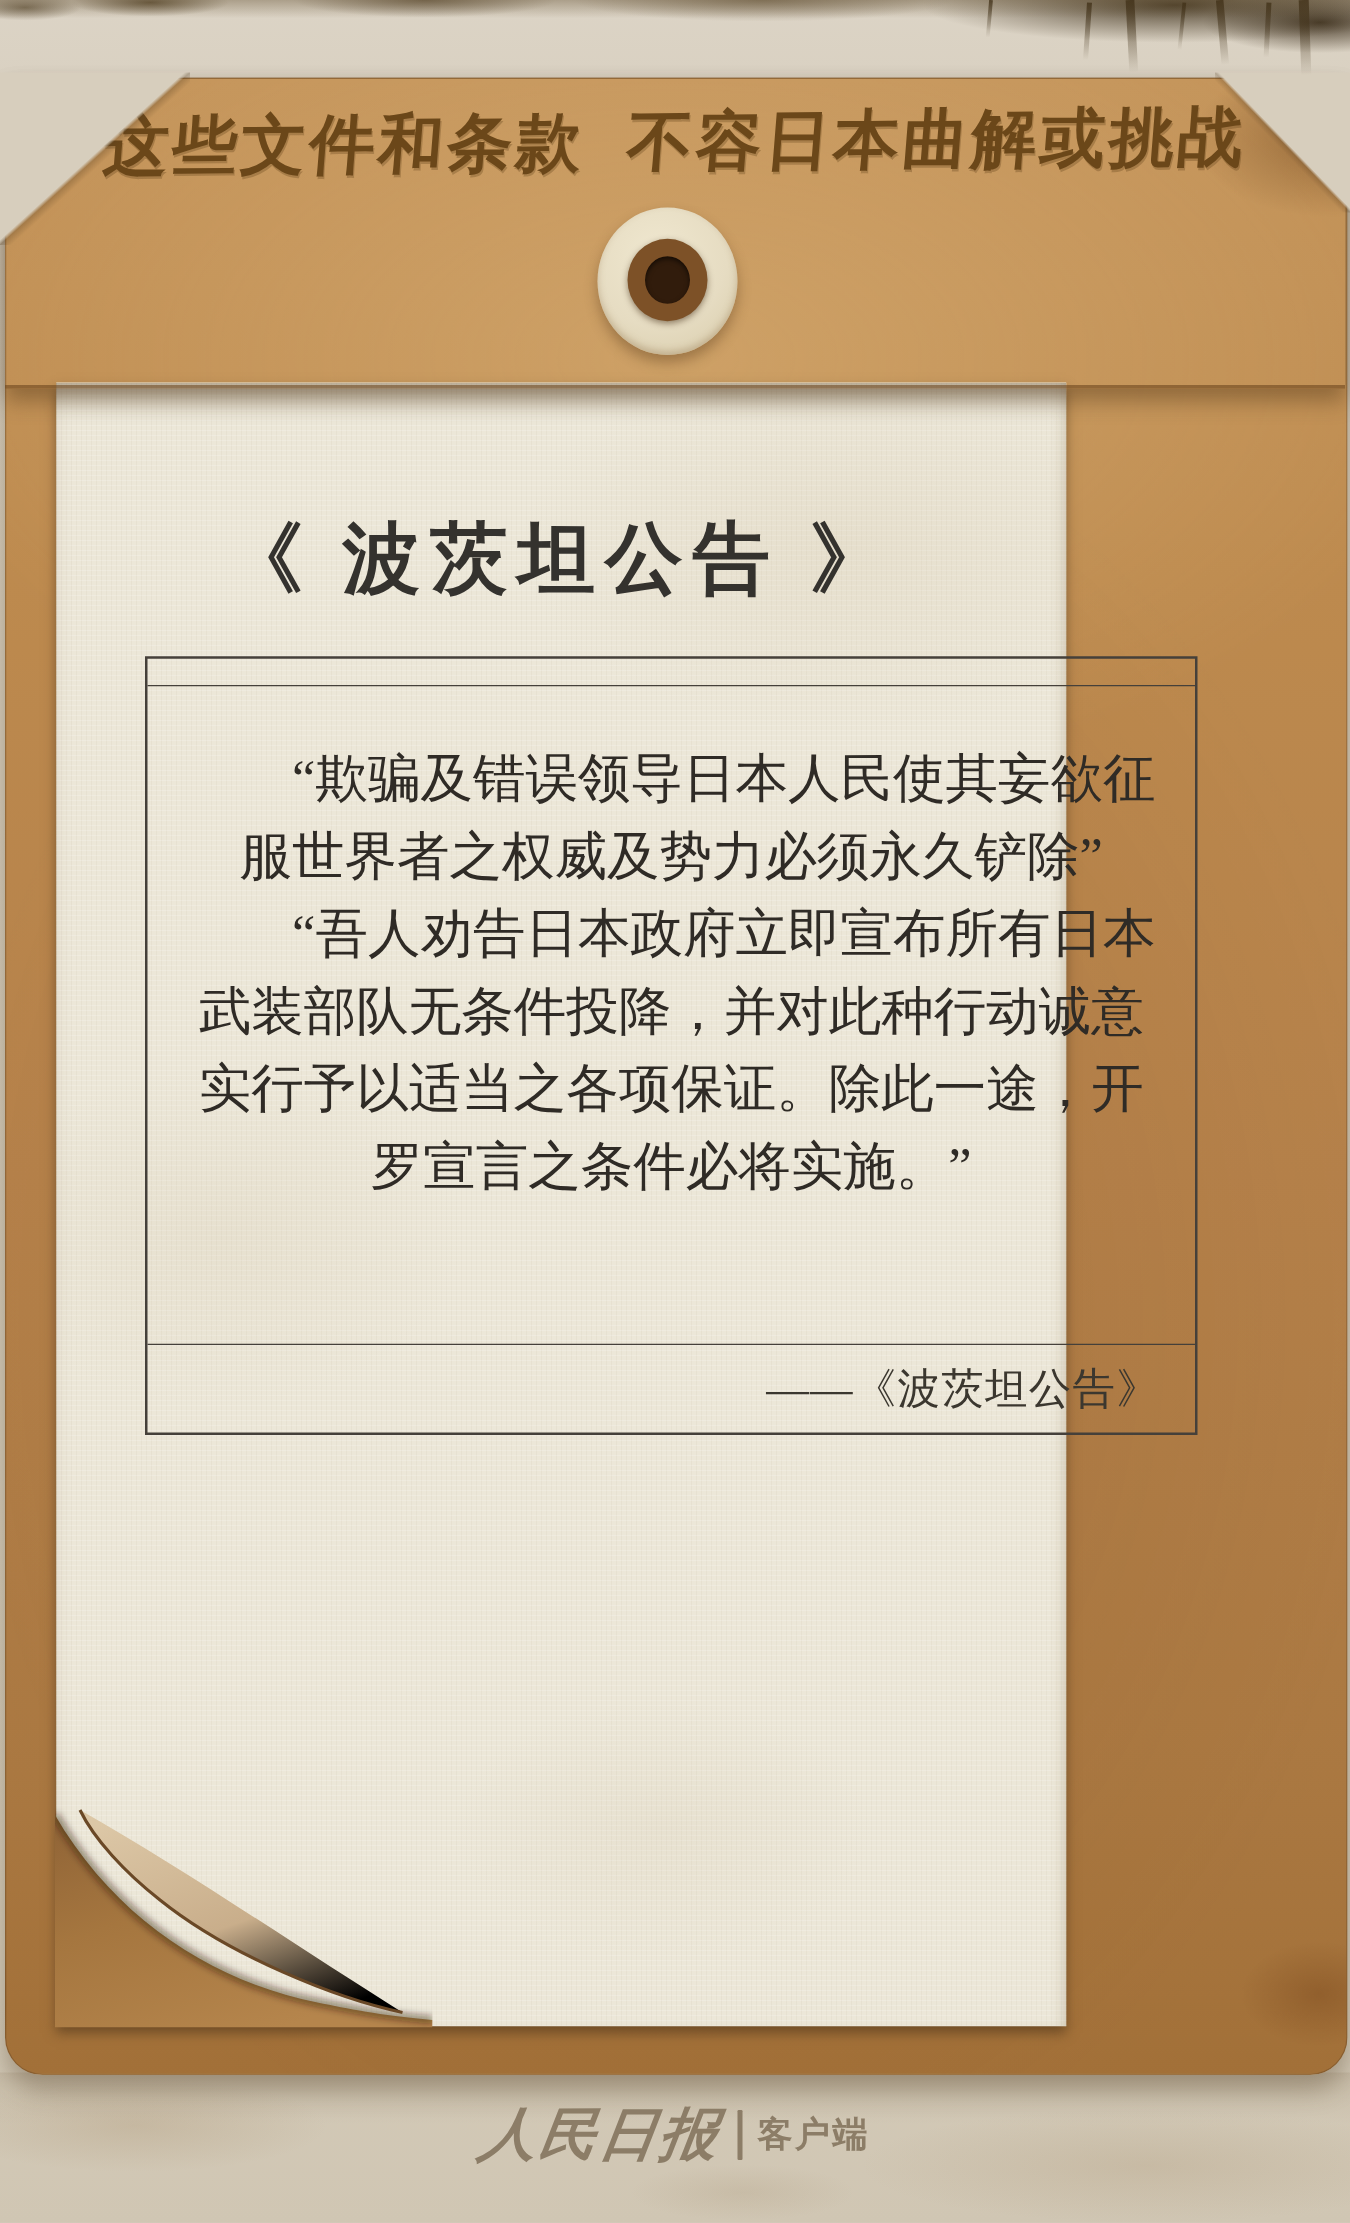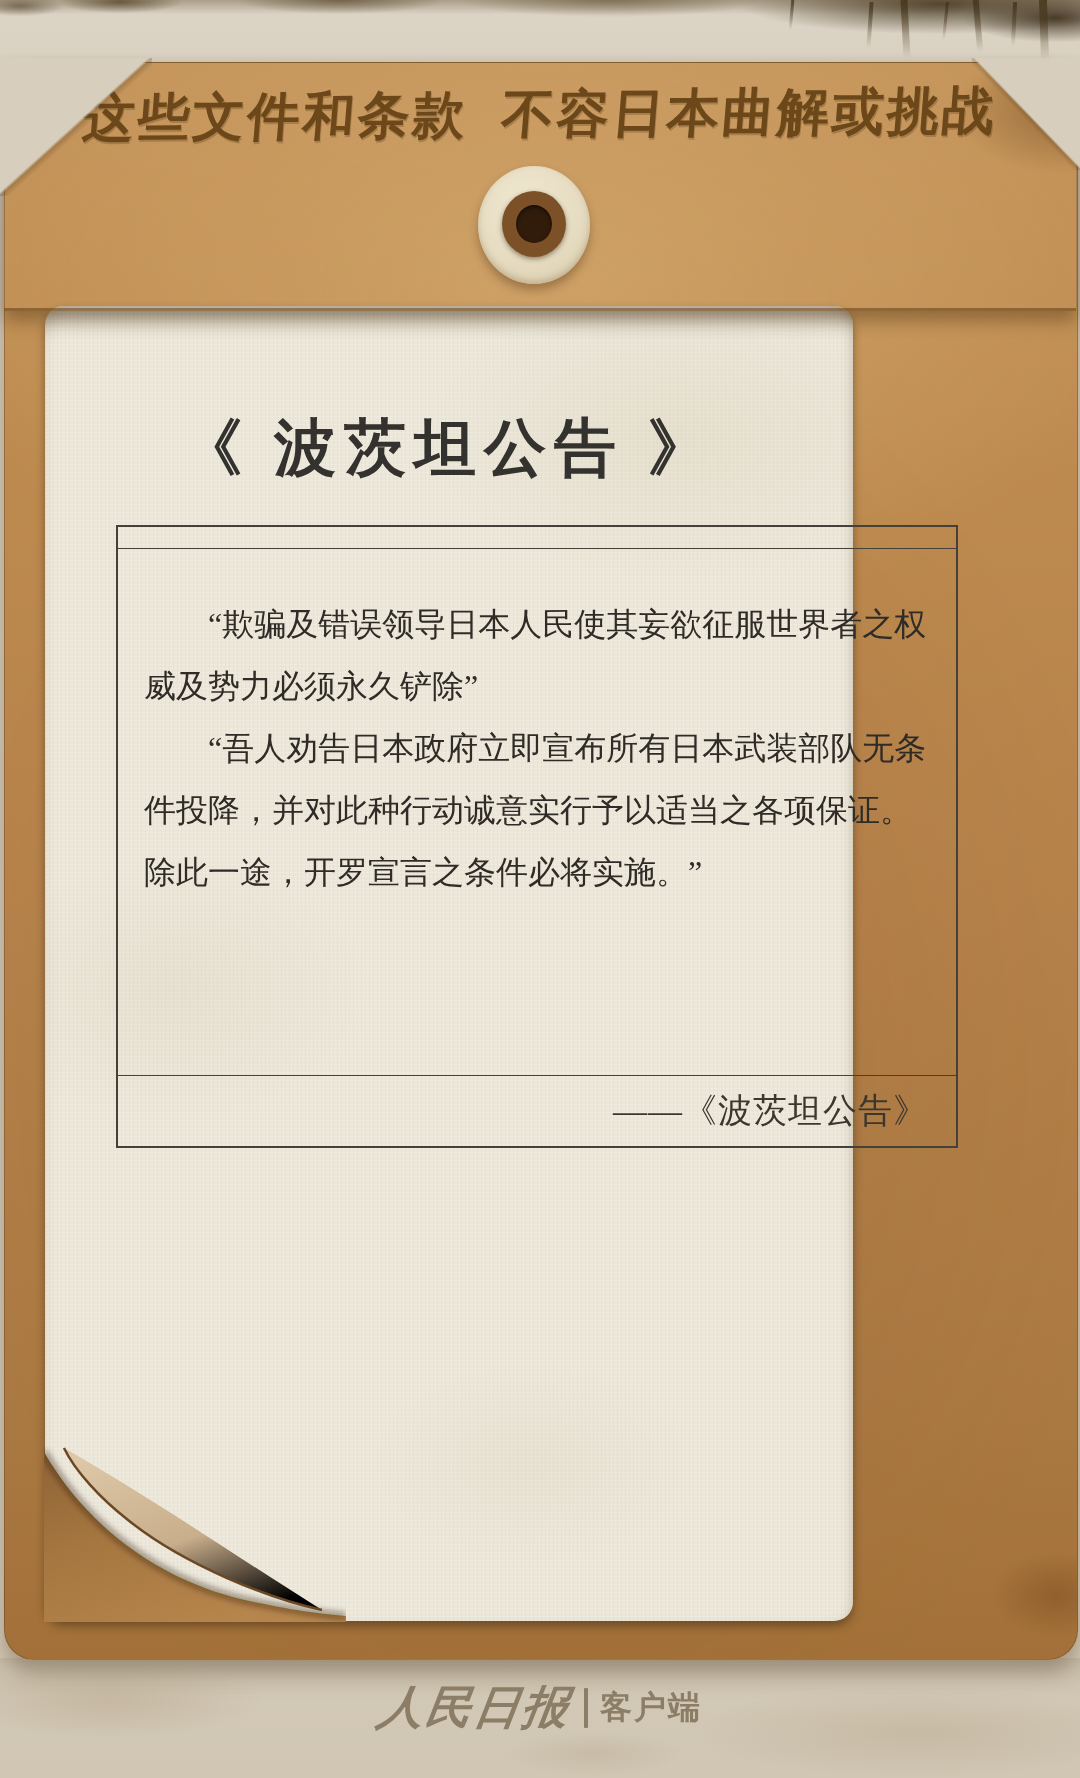--- a/index.html
+++ b/index.html
@@ -92,38 +92,38 @@
     background-image:
       radial-gradient(ellipse 420px 240px at 78% 10%, rgba(208,193,163,.22), transparent 62%),
       radial-gradient(ellipse 320px 220px at 16% 52%, rgba(203,188,158,.16), transparent 62%),
       radial-gradient(ellipse 260px 160px at 60% 88%, rgba(203,188,158,.14), transparent 65%),
       repeating-linear-gradient(0deg, rgba(255,255,255,.18) 0 1px, rgba(0,0,0,0) 1px 4px),
       repeating-linear-gradient(90deg, rgba(185,172,148,.10) 0 1px, rgba(0,0,0,0) 1px 4px);
     box-shadow:
       inset 0 18px 22px -14px rgba(100,72,40,.55),
       inset -6px 0 14px -10px rgba(110,80,45,.4),
       0 5px 9px rgba(60,40,20,.5);
-    border-radius: 19px;
   }
   .doc-title{
     position:absolute;left:0;top:99px;width:100%;
     text-align:center;font-weight:bold;font-size:62px;line-height:86px;
     letter-spacing:8px;color:#34322e;
     font-family:"Liberation Serif", serif;
   }
   .quote-box{
     position:absolute;left:71px;top:219px;width:842px;height:623px;
     border:2px solid #45403a;box-sizing:border-box;
   }
   .quote-box-header{height:21px;border-bottom:1px solid #45403a;}
   .quote-content{padding:44px 26px 0 26px;}
   .quote-content p{
-    margin:0;font-size:32px;line-height:62px;color:#2f2b26;
+    margin:0;font-size:42px;line-height:62px;color:#2f2b26;
     text-indent:2em;letter-spacing:0;
     font-family:"Liberation Serif", serif;
+    text-align:center;
   }
   .quote-box-footer{
     position:absolute;left:0;bottom:0;width:100%;height:71px;
     border-top:1px solid #45403a;box-sizing:border-box;
     display:flex;align-items:center;justify-content:flex-end;
     padding-right:28px;
   }
   .attribution{
     font-size:34px;color:#3b372f;letter-spacing:1px;
     font-family:"Liberation Serif", serif;
@@ -142,21 +142,21 @@
     display:flex;align-items:center;justify-content:center;color:#8c7d67;
   }
   .brand-script{
     font-family:"Liberation Serif", serif;font-style:italic;font-weight:bold;
     font-size:46px;transform:skewX(-8deg);letter-spacing:2px;
   }
   .brand-divider{
     width:4px;height:40px;background:#8c7d67;margin:0 12px 0 14px;border-radius:1px;
   }
   .brand-client{
-    font-family:"Liberation Sans", sans-serif;font-weight:bold;font-size:32px;
+    font-family:"Liberation Sans", sans-serif;font-weight:bold;font-size:28px;
     letter-spacing:2px;
   }
 </style>
 </head>
 <body>
 
 <div class="canvas">
 
   <div class="top-grunge"></div>
   <div class="streak s1"></div>

